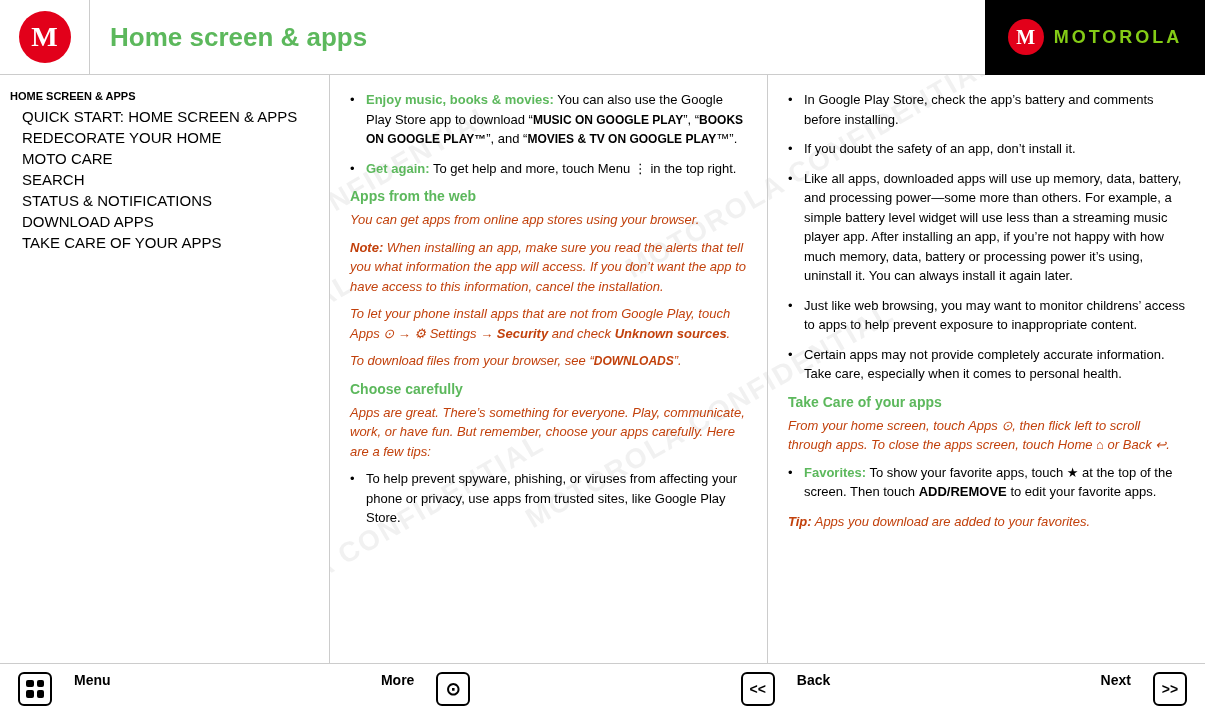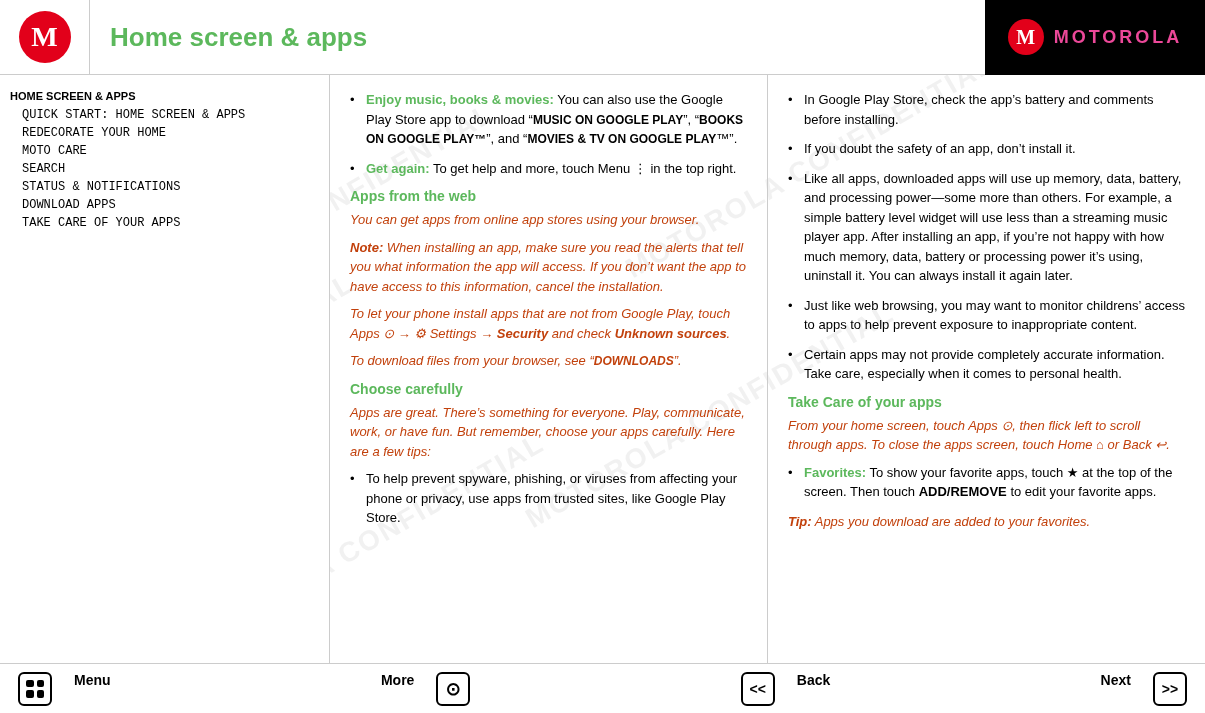--- a/index.html
+++ b/index.html
@@ -91,21 +91,21 @@
       align-items: center;
       justify-content: center;
     }
     .brand-logo-m {
       color: white;
       font-size: 20px;
       font-weight: bold;
       font-family: serif;
     }
     .brand-name {
-      color: #ec4899;
+      color: #84cc16;
       font-size: 18px;
       font-weight: bold;
       letter-spacing: 3px;
       text-transform: uppercase;
     }
 
     
     .main-container {
       display: flex;
       height: calc(713px - 75px - 50px);
@@ -123,27 +123,26 @@
       overflow-y: auto;
     }
     .sidebar-section-title {
       font-size: 11px;
       font-weight: bold;
       color: #000;
       margin-bottom: 4px;
       text-transform: uppercase;
     }
     .sidebar-item {
-      font-size: 12px;
+      font-size: 15px;
       color: #000;
       padding: 2px 0 2px 12px;
       cursor: pointer;
       text-transform: uppercase;
       font-weight: normal;
-      font-family: Liberation Mono, monospace;
     }
 
     
     .content-area {
       display: flex;
       flex: 1;
       overflow: hidden;
     }
     .content-left {
       flex: 1;

